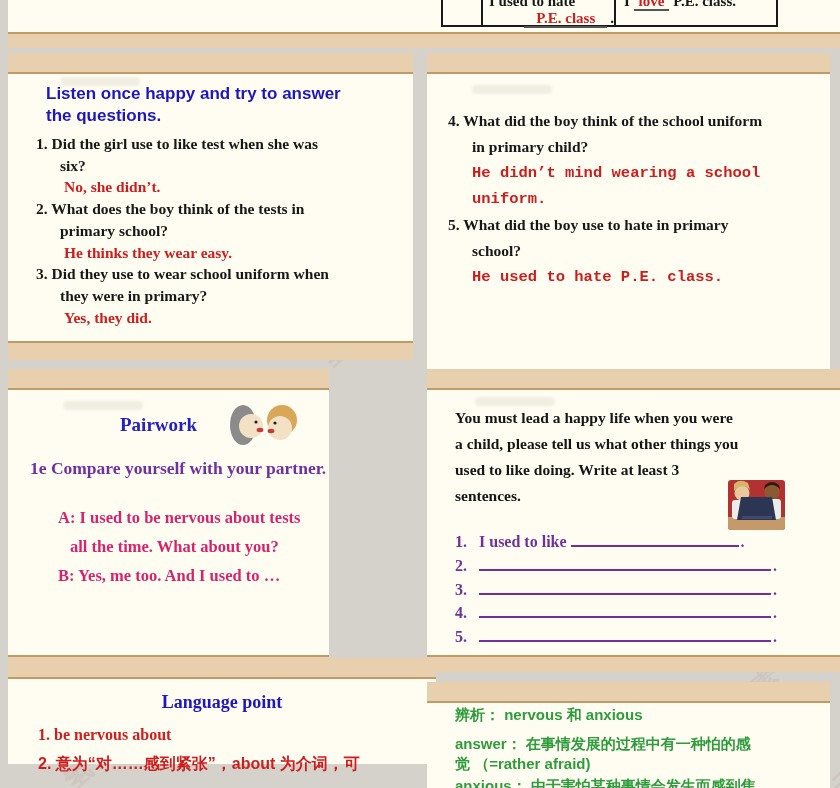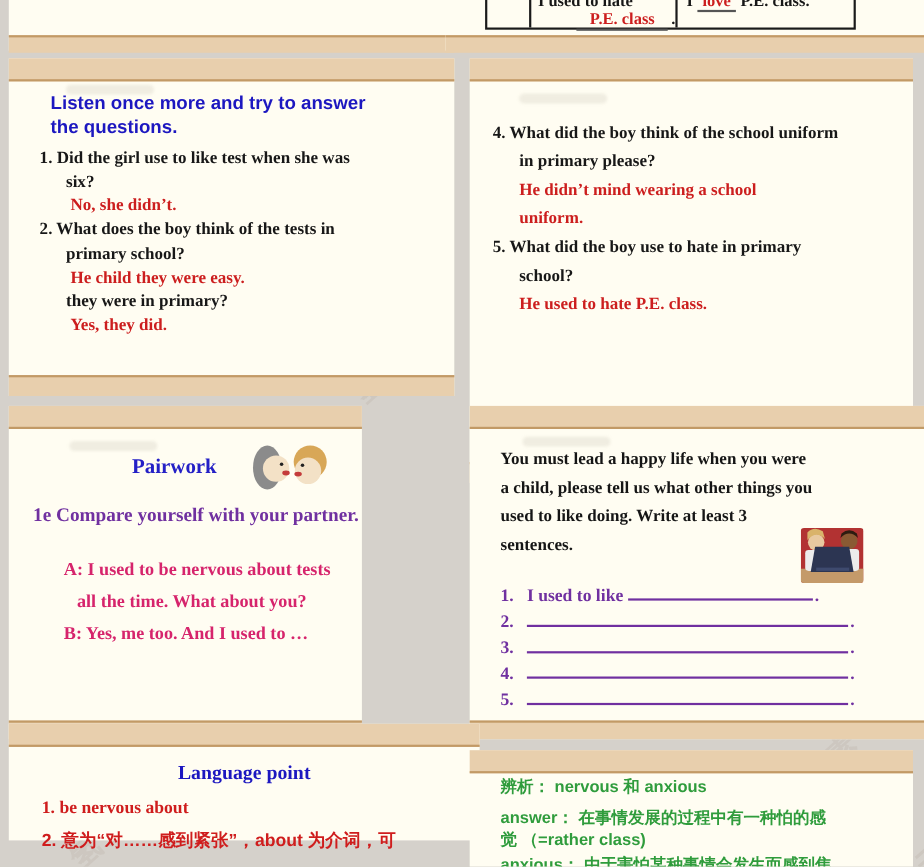--- a/index.html
+++ b/index.html
@@ -38,21 +38,21 @@
   .s-l1 .band-bottom,.s-r1 .band-bottom{height:17px;}
   .l1-title{position:absolute;left:38px;top:30px;font:700 17px "Liberation Sans",sans-serif;
             color:#1c17c0;line-height:22px;}
   .l1-body{position:absolute;left:28px;top:80px;font:700 15.5px "Liberation Serif",serif;
            color:#171717;line-height:21.7px;}
   .cont{margin-left:24px;}
   .ans{margin-left:28px;color:#cc1e1e;}
   .r1-body{position:absolute;left:21px;top:55px;font:700 15.5px "Liberation Serif",serif;
            color:#171717;line-height:26px;}
   .r1-body .cont{margin-left:24px;}
-  .r1-body .ans{margin-left:24px;color:#cc1e1e;}
+  .r1-body .ans{margin-left:24px;color:#cc1e1e;font-family:Liberation Mono, monospace;}
 
   
   .s-l2{left:8px;top:369px;width:321px;height:303px;}
   .s-r2{left:427px;top:369px;width:403px;height:303px;padding-left:23px;}
   .s-l2 .band-top,.s-r2 .band-top{height:19px;}
   .s-l2 .band-bottom,.s-r2 .band-bottom{height:15px;}
   .pw-title{position:absolute;left:112px;top:45px;font:700 19px "Liberation Serif",serif;color:#2420c6;}
   .pw-faces{position:absolute;left:218px;top:33px;}
   .pw-sub{position:absolute;left:22px;top:89px;font:700 17.5px "Liberation Serif",serif;color:#7030a0;}
   .pw-dialog{position:absolute;left:50px;top:134px;font:700 16.5px "Liberation Serif",serif;
@@ -112,42 +112,43 @@
         <div class="t0l1"><span>I </span><span class="t0blank">love</span><span> P.E. class.</span></div>
       </div>
     </div>
     <div class="band-cut"></div>
   </div>
 
   <div class="slide s-l1">
     <div class="band band-top"></div>
     <div class="smudge" style="left:52px;top:24px;"></div>
     <div class="l1-title">
-      <div>Listen once more and try to answer</div>
+      <div>Listen once happy and try to answer</div>
       <div>the questions.</div>
     </div>
     <div class="l1-body">
       <div>1. Did the girl use to like test when she was</div>
       <div class="cont">six?</div>
       <div class="ans">No, she didn’t.</div>
       <div>2. What does the boy think of the tests in</div>
       <div class="cont">primary school?</div>
-      <div class="ans">He child they were easy.</div>
+      <div class="ans">He thinks they wear easy.</div>
+      <div>3. Did they use to wear school uniform when</div>
       <div class="cont">they were in primary?</div>
       <div class="ans">Yes, they did.</div>
     </div>
     <div class="band band-bottom"></div>
   </div>
 
   <div class="slide s-r1">
     <div class="band band-top"></div>
     <div class="smudge" style="left:45px;top:32px;"></div>
     <div class="r1-body">
       <div>4. What did the boy think of the school uniform</div>
-      <div class="cont">in primary please?</div>
+      <div class="cont">in primary child?</div>
       <div class="ans">He didn’t mind wearing a school</div>
       <div class="ans">uniform.</div>
       <div>5. What did the boy use to hate in primary</div>
       <div class="cont">school?</div>
       <div class="ans">He used to hate P.E. class.</div>
     </div>
     <div class="band band-bottom"></div>
   </div>
 
   <div class="slide s-l2">
@@ -209,18 +210,18 @@
     <div class="lp-title">Language point</div>
     <div class="lp-item1">1.   be nervous about</div>
     <div class="lp-item2">2.   意为“对……感到紧张”，about 为介词，可</div>
   </div>
 
   <div class="slide s-r3">
     <div class="band band-top"></div>
     <div class="an-body">
       <div class="an-l1">辨析：  nervous 和 anxious</div>
       <div class="an-l2">answer：  在事情发展的过程中有一种怕的感</div>
-      <div class="an-l3">觉 （=rather class)</div>
+      <div class="an-l3">觉 （=rather afraid)</div>
       <div class="an-l4">anxious：  由于害怕某种事情会发生而感到焦</div>
     </div>
   </div>
 
 </div>
 
 </body></html>

